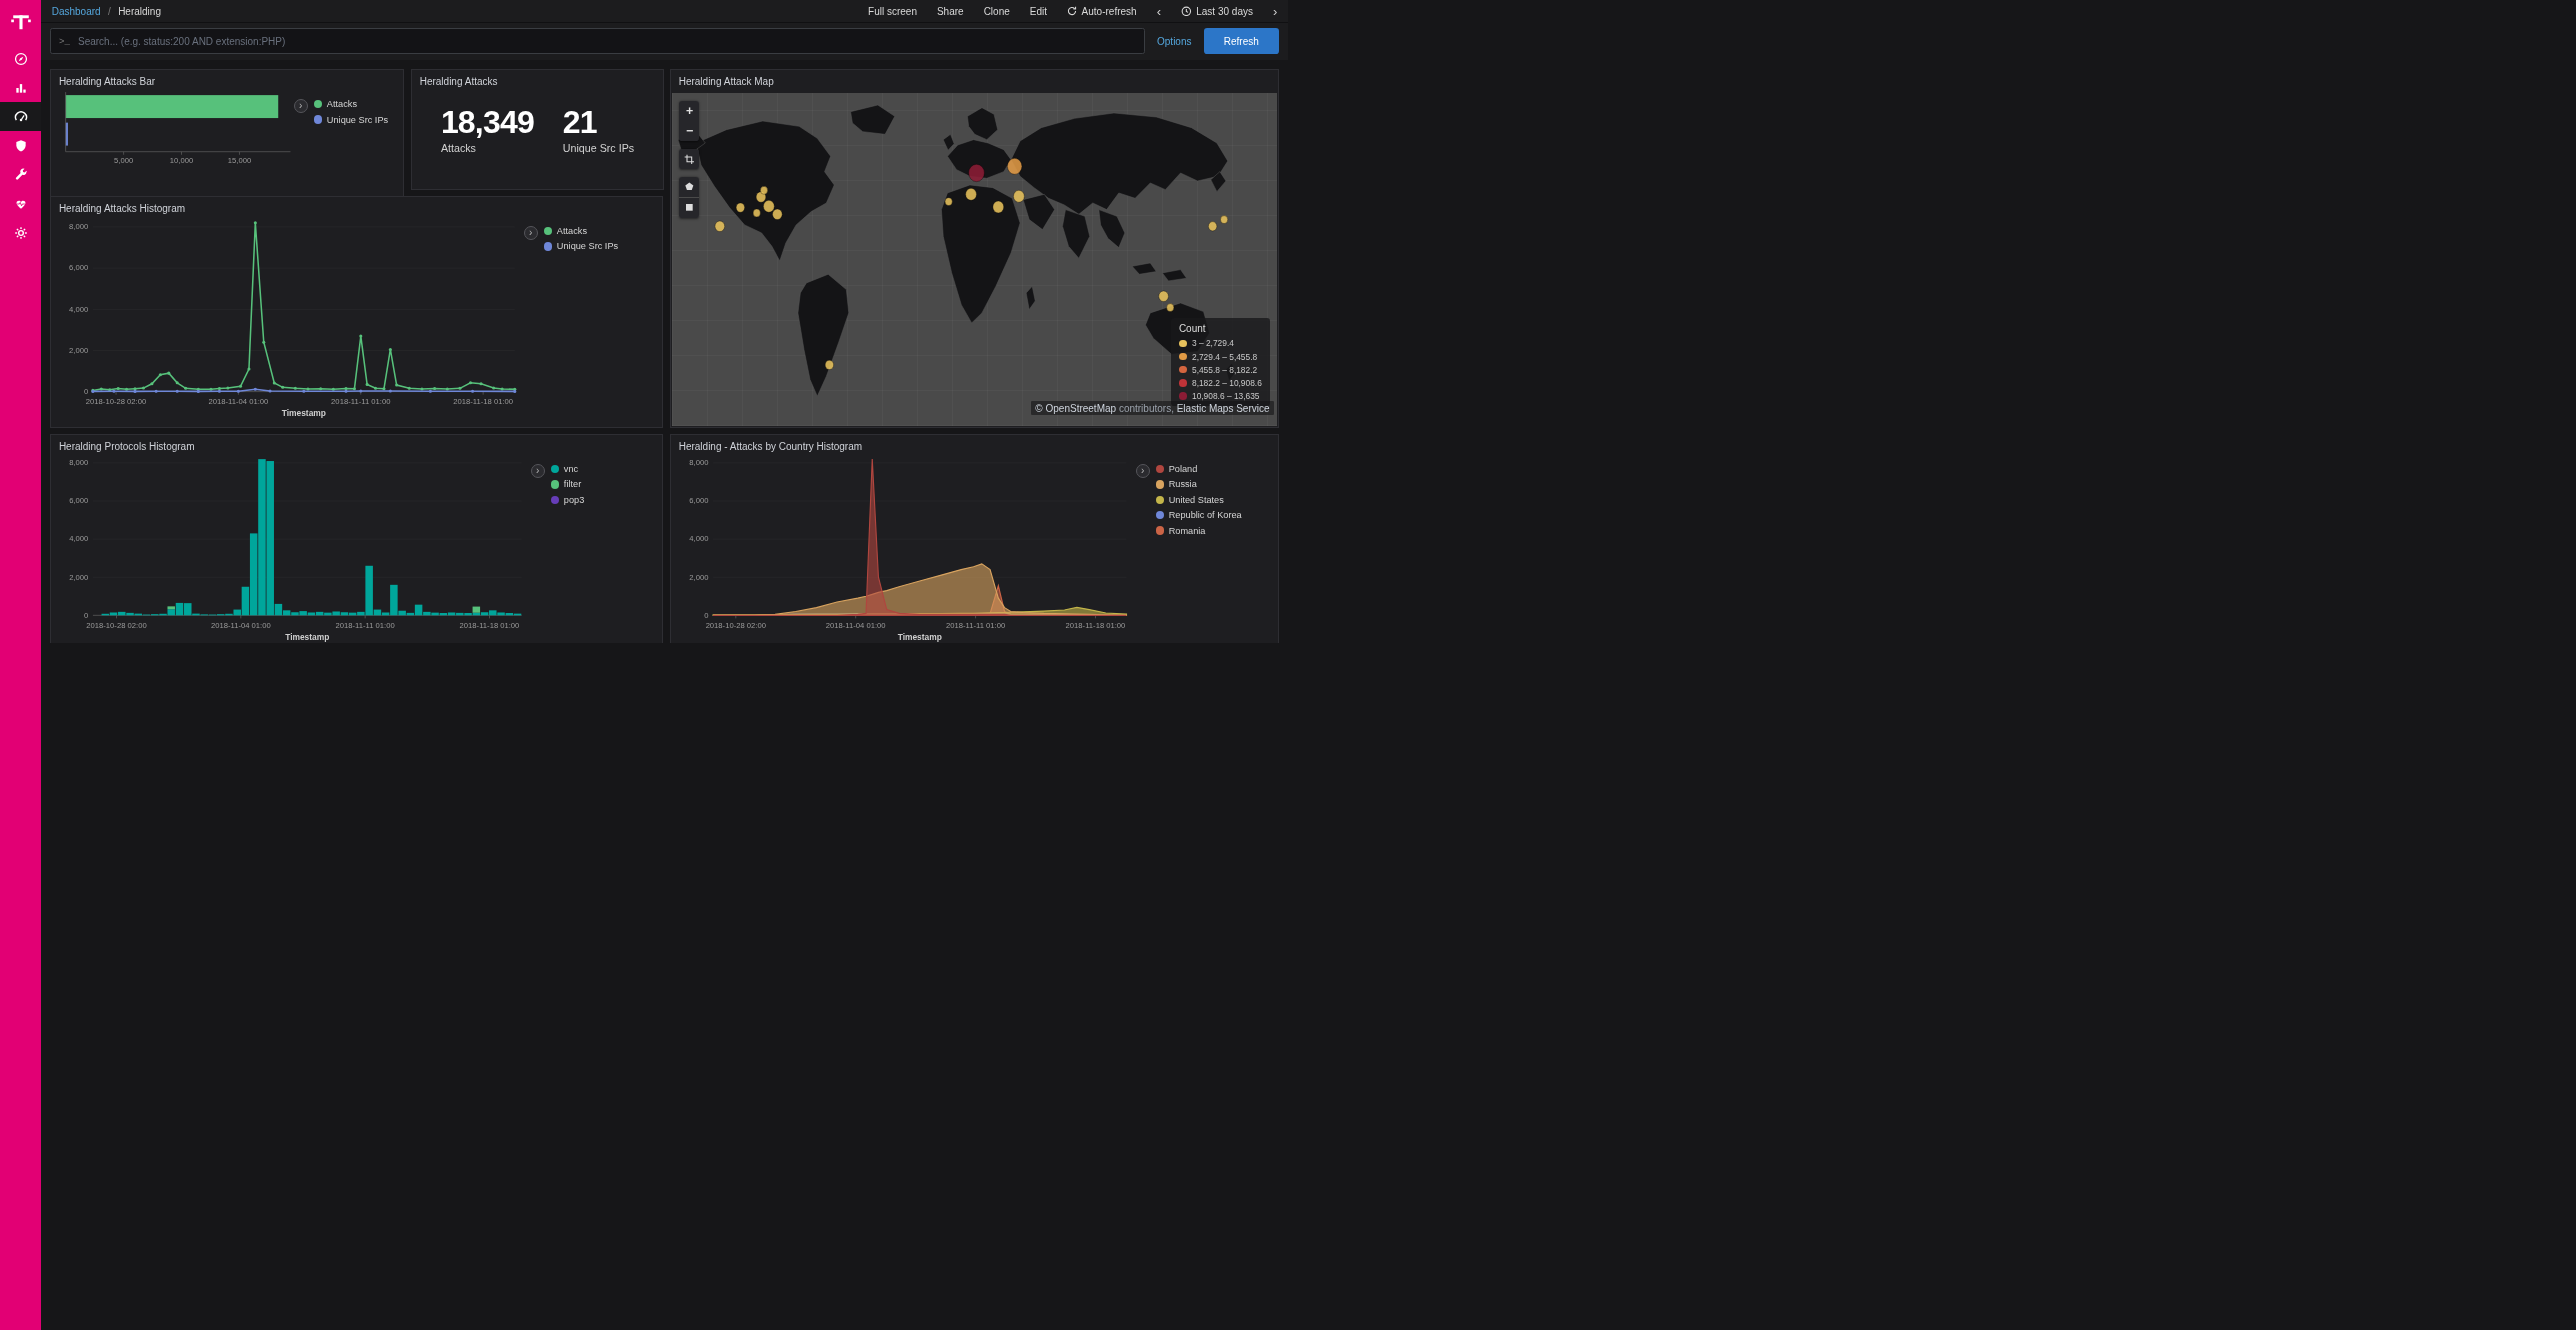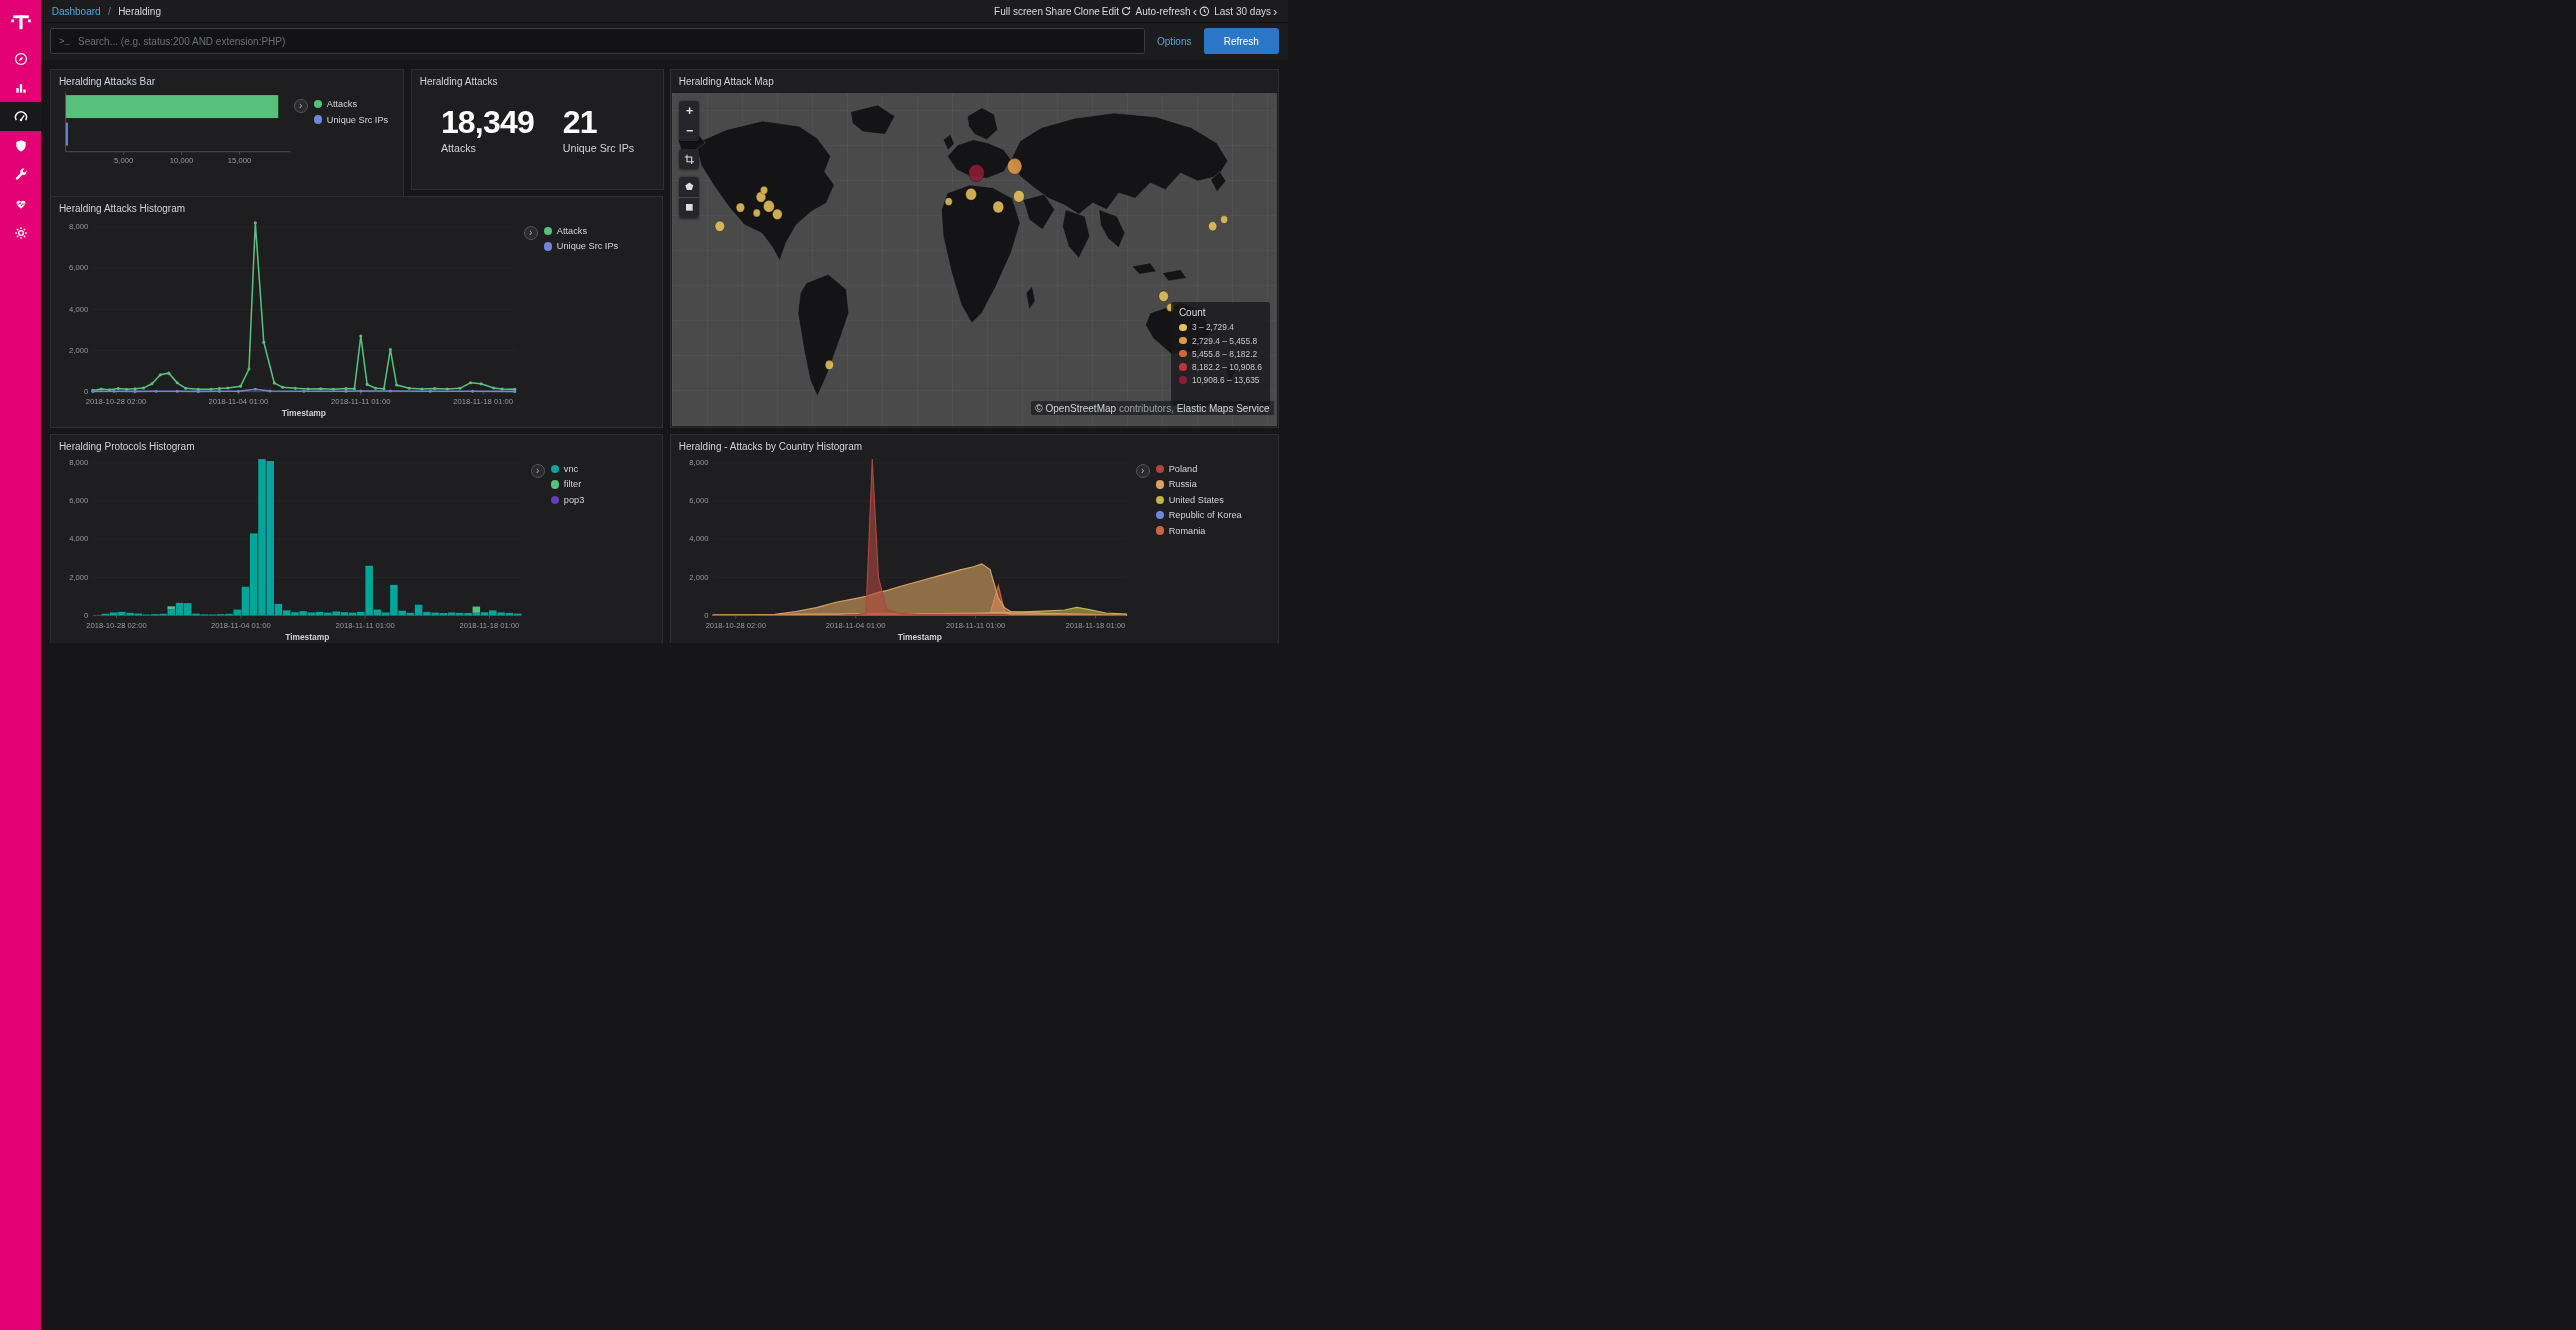--- a/index.html
+++ b/index.html
@@ -9,21 +9,21 @@
   .sidebar{position:fixed;left:0;top:0;bottom:0;width:41px;background:#e20074;z-index:10;display:flex;flex-direction:column;align-items:center}
   .logo{height:44px;width:100%;display:flex;align-items:center;justify-content:center}
   .s-item{width:41px;height:29px;display:flex;align-items:center;justify-content:center;cursor:pointer}
   .s-item.active{background:#19191b}
   .main{margin-left:41px}
   
   .topnav{height:23px;background:#1c1c1e;display:flex;align-items:center;justify-content:space-between;padding:0 10.7px;border-bottom:0.8px solid #101012}
   .crumb a{color:#54a6dc;text-decoration:none}
   .crumb .sep{color:#777;margin:0 4.6px}
   .crumb .cur{color:#d8d8d8}
-  .nav-right{display:flex;align-items:center;gap:2px;color:#d9d9d9}
+  .nav-right{display:flex;align-items:center;gap:20px;color:#d9d9d9}
   .nav-right a{color:#d9d9d9;text-decoration:none;display:flex;align-items:center;gap:4.6px}
   .chev{font-size:13px;color:#cfcfcf;cursor:pointer;line-height:1}
   .querybar{background:#1c1c1e;padding:5.4px 9.2px;display:flex;align-items:center;gap:12.3px}
   .searchbox{flex:1;height:26px;background:#131316;border:0.8px solid #3a3d42;border-radius:2.3px;display:flex;align-items:center;padding:0 7.7px;gap:6.1px}
   .searchbox .prompt{color:#7a7a7a;font-family:"Liberation Mono",monospace;font-size:9.2px}
   .searchbox input{flex:1;background:transparent;border:none;outline:none;color:#ddd;font-size:10px;font-family:"Liberation Sans",sans-serif}
   .searchbox input::placeholder{color:#69707d}
   .options{color:#54a6dc;text-decoration:none}
   .refresh-btn{background:#2c76c8;color:#fff;border:none;border-radius:3.1px;height:26px;padding:0 20px;font-size:10px;cursor:pointer;font-family:"Liberation Sans",sans-serif}
   .filterbar{background:#1c1c1e;padding:4.6px 9.2px 7.7px;border-bottom:0.8px solid #0c0c0e}
@@ -51,21 +51,21 @@
   
   .mapwrap{position:absolute;top:23px;left:0.8px;right:0.8px;bottom:0.8px;overflow:hidden;background-color:#4a4a4a;background-image:repeating-linear-gradient(0deg,rgba(255,255,255,.035) 0,rgba(255,255,255,.035) 0.8px,transparent 0.8px,transparent 35px),repeating-linear-gradient(90deg,rgba(255,255,255,.035) 0,rgba(255,255,255,.035) 0.8px,transparent 0.8px,transparent 35px)}
   .world{position:absolute;inset:0;width:100%;height:100%}
   .land{fill:#141416;stroke:#565656;stroke-width:.8}
   .mapctl{position:absolute;left:7.7px;top:7.7px;display:flex;flex-direction:column;gap:7.7px;z-index:3}
   .ctlgroup{display:flex;flex-direction:column;gap:0.8px;border-radius:3.1px;overflow:hidden;box-shadow:0 0.8px 2.3px rgba(0,0,0,.5)}
   .ctlbtn{width:20px;height:20px;background:#26262a;color:#e0e0e0;border:none;font-size:12.3px;font-weight:bold;cursor:pointer;display:flex;align-items:center;justify-content:center;padding:0}
   .maplegend{position:absolute;right:7.7px;bottom:20px;background:rgba(24,24,26,.8);border-radius:3.1px;padding:5.4px 7.7px;z-index:3}
   .maplegend .mtitle{font-size:10px;color:#ddd;margin-bottom:4px}
   .mrow{display:flex;align-items:center;gap:5.4px;font-size:8.4px;color:#c9c9c9;margin-bottom:3.1px}
-  .mrow:last-child{margin-bottom:16px}
+  .mrow:last-child{margin-bottom:0}
   .mdot{width:7.7px;height:7.7px;border-radius:50%;flex:0 0 auto}
   .attrib{position:absolute;right:3.1px;bottom:11px;background:rgba(20,20,22,.6);font-size:10px;color:#9aa1ab;padding:1.5px 4.6px;border-radius:1px;z-index:3}
   .attrib .ems{color:#ced4dd}
   .attrib .osm{color:#ced4dd;cursor:pointer}
   svg text{font-family:"Liberation Sans",sans-serif}
 </style>
 </head>
 <body>
 
 <aside class="sidebar">

